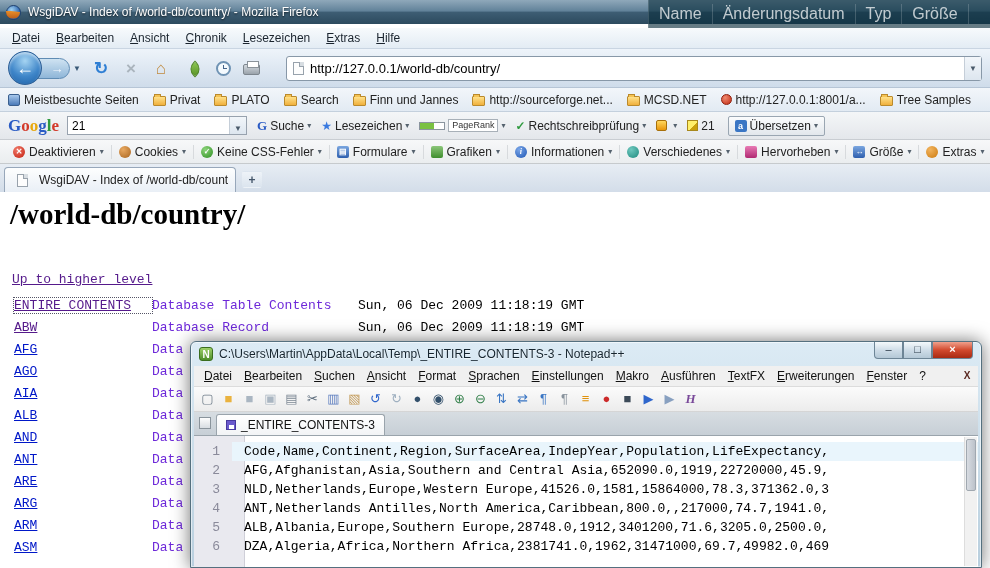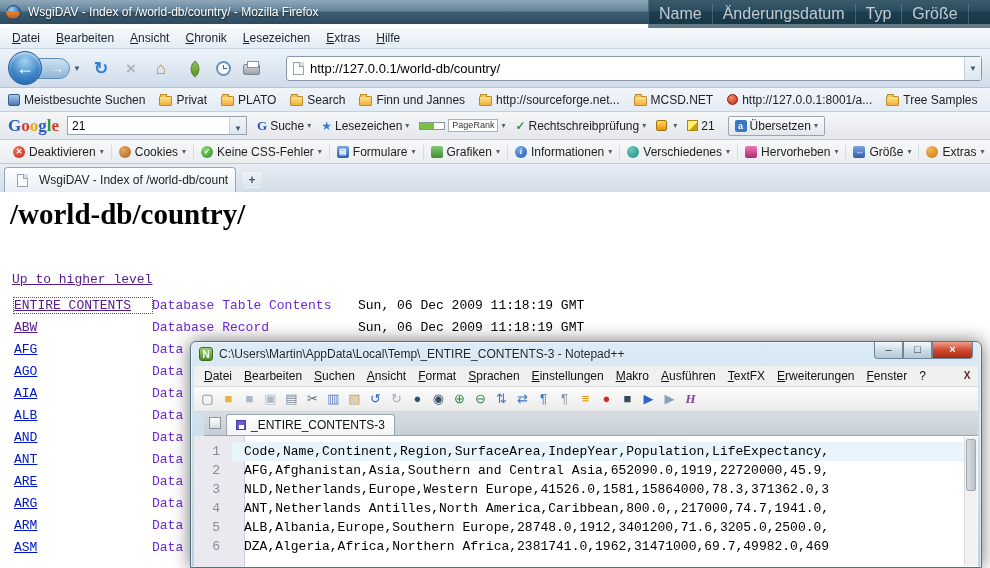--- a/index.html
+++ b/index.html
@@ -108,21 +108,21 @@
   #npp-title { margin-left:6px; color:#15242e; white-space:nowrap; overflow:hidden; text-shadow:0 1px 1px rgba(255,255,255,.7); }
   #npp-winbtns { position:absolute; right:8px; top:0; display:flex; }
   .winbtn { width:29px; height:17px; border:1px solid #6d8596; border-top:none; text-align:center; line-height:15px; font-size:11px; color:#243442; background:linear-gradient(#f4f9fc,#cfdde8 50%,#b4c8d6); }
   .winbtn:first-child { border-radius:0 0 0 4px; }
   #npp-close { width:41px; border-radius:0 0 4px 0; background:linear-gradient(#f0a08c,#d24a2e 50%,#a82a12); color:#fff; font-weight:bold; }
   #npp-menubar { position:absolute; top:24px; left:3px; right:3px; height:21px; background:#f0f0f0; border-bottom:1px solid #dcdcdc; display:flex; align-items:center; padding-left:4px; }
   #npp-menubar .mi { padding:2px 6px; color:#111; }
   #npp-menu-close { position:absolute; right:6px; top:3px; width:16px; height:15px; text-align:center; line-height:14px; font-size:10px; font-weight:bold; color:#5a2a22; }
   #npp-toolbar { position:absolute; top:45px; left:3px; right:3px; height:25px; background:linear-gradient(#fbfbfb,#ececec); border-bottom:1px solid #d5d5d5; display:flex; align-items:center; padding-left:4px; gap:2px; overflow:hidden; }
   .ni { width:19px; height:19px; border-radius:2px; text-align:center; line-height:18px; font-size:13px; }
-  #npp-tabstrip { position:absolute; top:70px; left:13px; right:3px; height:24px; background:linear-gradient(#d7dde2,#c7cfd6); border-bottom:1px solid #9aa4ac; }
+  #npp-tabstrip { position:absolute; top:70px; left:3px; right:3px; height:24px; background:linear-gradient(#d7dde2,#c7cfd6); border-bottom:1px solid #9aa4ac; }
   .doclist-icon { position:absolute; left:5px; top:5px; width:12px; height:12px; background:linear-gradient(#fdfdfd,#d8dde2); border:1px solid #8a949c; }
   #npp-tab { position:absolute; left:22px; bottom:0; height:21px; background:linear-gradient(#ffffff,#f2f4f6); border:1px solid #9aa4ac; border-bottom:none; border-radius:3px 3px 0 0; display:flex; align-items:center; gap:5px; padding:0 9px; }
   .disk-icon { width:10px; height:10px; background:#6a5acd; border:1px solid #473a9e; position:relative; }
   .disk-icon::after { content:""; position:absolute; left:2px; top:4px; width:5px; height:4px; background:#fff; }
   #npp-tab .tab-label { color:#111; }
   #npp-editor { position:absolute; top:94px; left:3px; right:3px; bottom:0; background: linear-gradient(90deg,#e9e9ef 0,#e9e9ef 50px,#cfcfd8 50px,#cfcfd8 51px,#ffffff 51px); font-family:"Liberation Mono",monospace; font-size:13px; padding-top:6px; overflow:hidden; }
   .ed-row { display:flex; height:19px; line-height:19px; }
   .ed-num { width:38px; padding-right:12px; text-align:right; color:#8a8a9a; flex:0 0 auto; }
   .ed-text { padding-left:12px; white-space:pre; color:#000; flex:1; }
   .ed-row[data-state="current"] .ed-text { background:#e9f5fc; }
@@ -169,21 +169,21 @@
     <span class="page-icon"></span>
     <input id="url-input" value="http://127.0.0.1/world-db/country/" style="">
     <span class="combo-caret" style="font-size:8px;">▼</span>
   </div>
 </div>
 
 <div id="bookmarksbar" class="bar">
 
     <span class="bm">
       <span class="bmi" data-icon="most-visited-icon"></span>
-      <span>Meistbesuchte Suchen</span>
+      <span>Meistbesuchte Seiten</span>
     </span>
 
     <span class="bm">
       <span class="bmi" data-icon="folder-icon"></span>
       <span>Privat</span>
     </span>
 
     <span class="bm">
       <span class="bmi" data-icon="folder-icon"></span>
       <span>PLATO</span>

